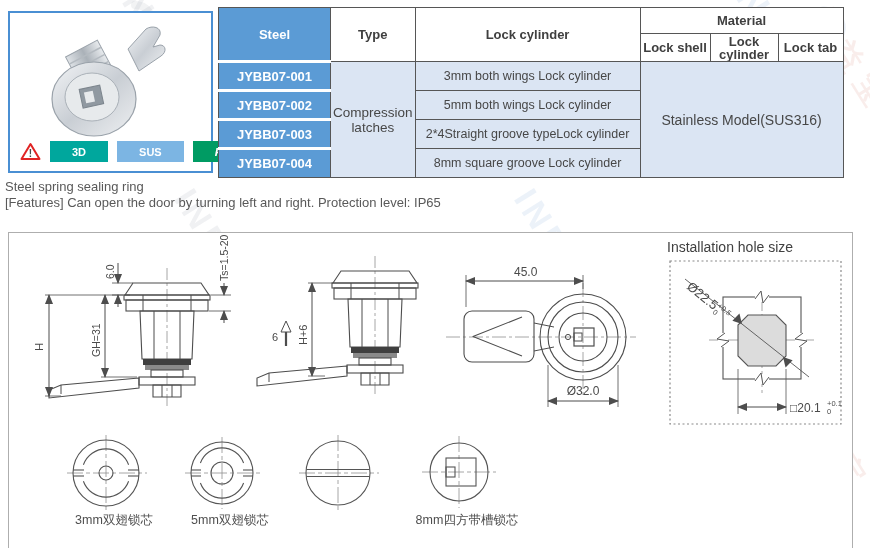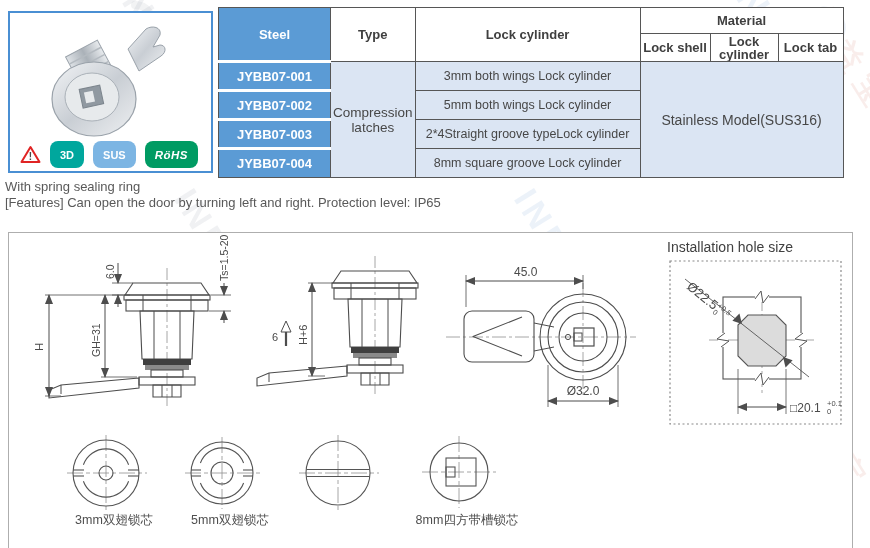--- a/index.html
+++ b/index.html
@@ -9,22 +9,22 @@
   .wm{position:absolute;font-weight:700;pointer-events:none;white-space:nowrap;
       transform:rotate(58deg);letter-spacing:5px;}
   .wm.blue{color:rgba(120,160,210,0.14);}
   .wm.gray{color:rgba(150,158,168,0.14);}
   .wm.cjk{color:rgba(205,110,90,0.12);letter-spacing:10px;font-size:30px;}
   .wmlogo{position:absolute;pointer-events:none;opacity:.5;}
   
   #productBox{position:absolute;left:8px;top:11px;width:201px;height:158px;
               border:2px solid #4a8fd3;background:#fff;}
   .badges{position:absolute;left:10px;top:128px;display:flex;align-items:center;gap:9px;}
-  .badge{height:27px;border-radius:8px;color:#fff;font-weight:bold;font-size:11px;
-         display:flex;align-items:center;justify-content:center;padding:0 10px;}
+  .badge{height:21px;border-radius:0;color:#fff;font-weight:bold;font-size:11px;
+         display:flex;align-items:center;justify-content:center;padding:0 22px;}
   .badge.rohs{font-style:italic;font-size:11.5px;letter-spacing:.5px;}
   
   #specTable{position:absolute;left:218px;top:7px;border-collapse:collapse;table-layout:fixed;}
   #specTable th,#specTable td{border:1px solid #565656;text-align:center;vertical-align:middle;
         overflow:hidden;padding:0 2px;}
   #specTable th{background:#fff;color:#3f3f3f;font-size:13px;font-weight:600;}
   .model-h{background:#5b9bd5 !important;color:#fff !important;border-bottom:3px solid #fff !important;}
   .model-c{background:#5b9bd5;color:#fff;font-weight:bold;font-size:13px;
            border-bottom:3px solid #fff !important;}
   .model-c.last{border-bottom:1px solid #565656 !important;}
@@ -149,21 +149,21 @@
       <td class="cellblue cyl">2*4Straight groove typeLock cylinder</td>
     </tr>
     <tr style="height:29px">
       <td class="model-c last">JYBB07-004</td>
       <td class="cellblue cyl">8mm square groove Lock cylinder</td>
     </tr>
   </tbody>
     </table>
 
   <div id="notes">
-    <div>With spring sealing ring</div>
+    <div>Steel spring sealing ring</div>
     <div>[Features] Can open the door by turning left and right. Protection level: IP65</div>
   </div>
 
   <div id="frame">
     <svg width="843" height="315" style="position:absolute;left:0;top:0;">
       <defs>
         <marker id="ma" markerWidth="10" markerHeight="8" refX="9" refY="4" orient="auto-start-reverse" markerUnits="userSpaceOnUse">
           <path d="M0,0 L10,4 L0,8 Z" fill="#4d4d4d"></path>
         </marker>
         <g id="latchbody">

